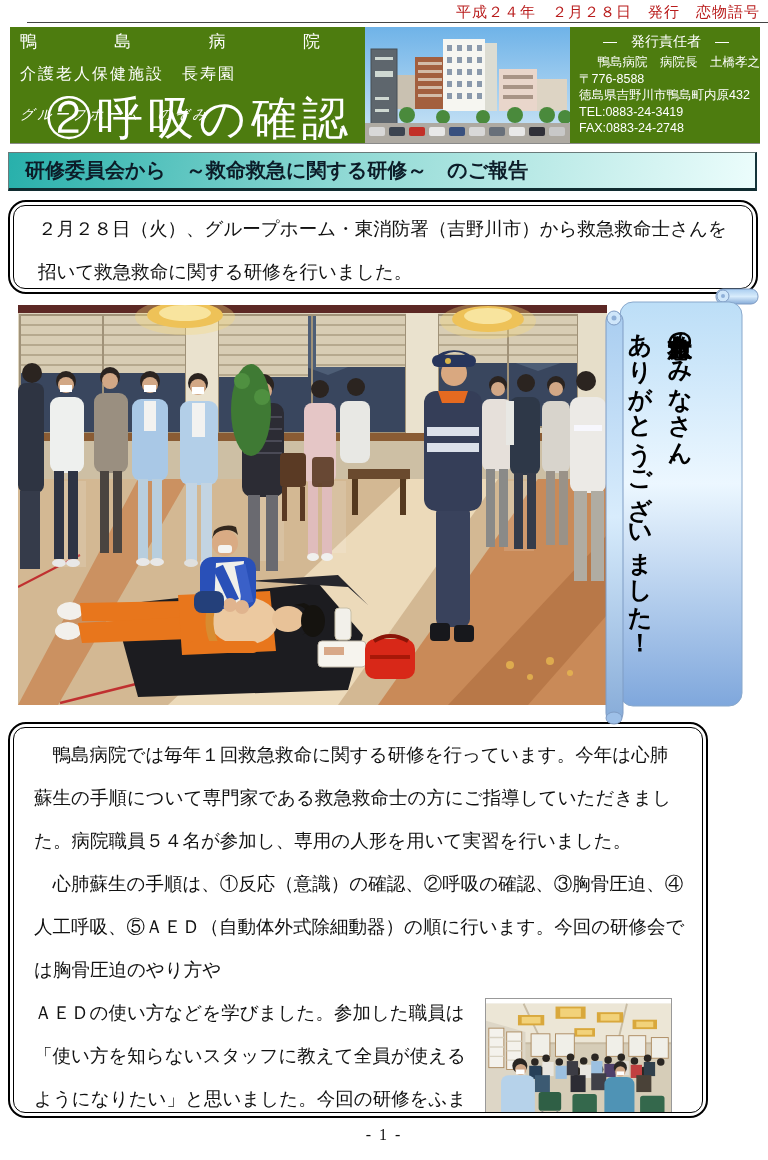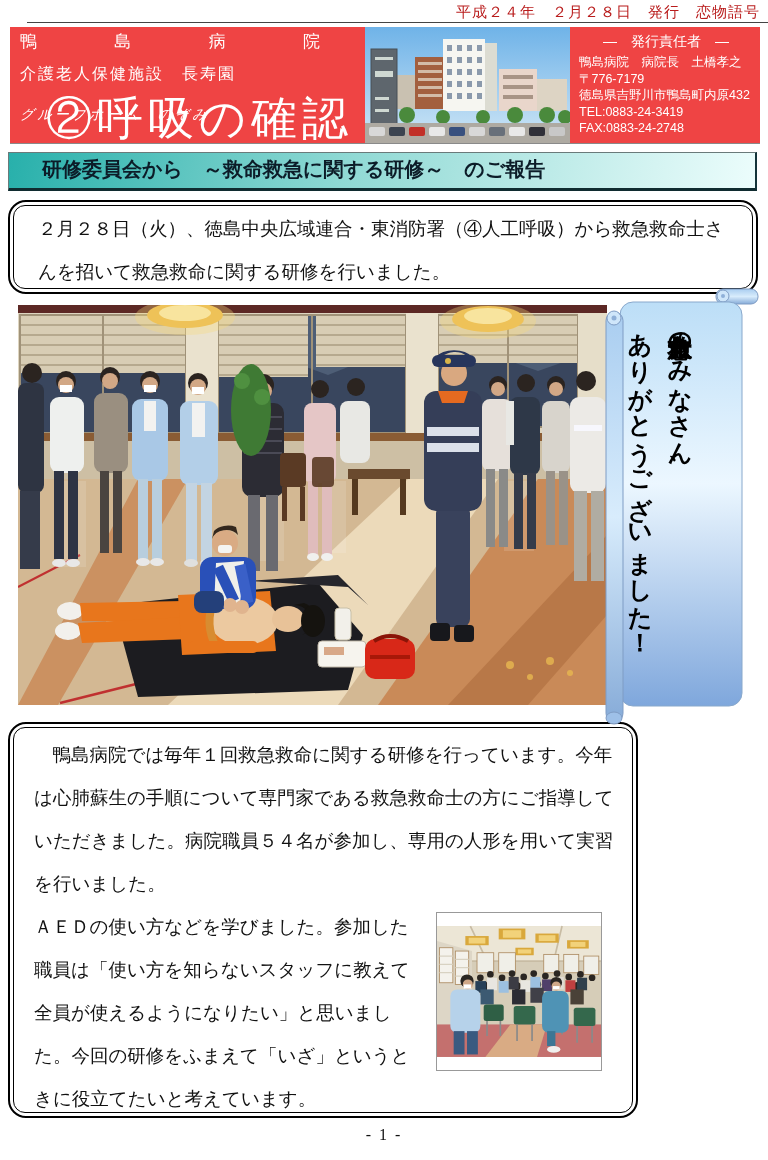--- a/index.html
+++ b/index.html
@@ -5,65 +5,65 @@
   html,body{margin:0;padding:0;background:#fff;}
   .serif{font-family:"Liberation Serif","DejaVu Serif",serif;}
   #page{position:relative;width:768px;height:1160px;background:#ffffff;overflow:hidden;
         font-family:"Liberation Serif","DejaVu Serif",serif;}
 
   
   .date-line{position:absolute;top:3px;right:8px;font-size:15px;color:#b91c1c;letter-spacing:1px;}
   .date-rule{position:absolute;top:22px;left:27px;right:0;border-top:1.5px solid #444;height:0;}
 
   
-  .masthead{position:absolute;left:10px;top:27px;width:750px;height:116px;background:#ef4444;
+  .masthead{position:absolute;left:10px;top:27px;width:750px;height:116px;background:#4d7c0f;
             border-bottom:1px solid #8a8a8a;}
   .org-block{position:absolute;left:10px;top:3px;color:#fff;}
   .org-l1{width:300px;font-size:17px;text-align:justify;text-align-last:justify;
           font-family:"Liberation Sans",sans-serif;}
   .org-l2{margin-top:11px;font-size:16px;letter-spacing:2px;font-family:"Liberation Sans",sans-serif;}
   .org-l3{margin-top:21px;font-size:14px;letter-spacing:3px;font-style:italic;
           font-family:"Liberation Sans",sans-serif;}
   .masthead-title{position:absolute;left:36px;bottom:1px;color:#fff;font-size:46px;
                   letter-spacing:5px;line-height:1;}
   .masthead-photo{position:absolute;left:355px;top:0;width:205px;height:116px;}
   .publisher{position:absolute;left:562px;top:0;width:188px;height:147px;color:#fff;
              font-family:"Liberation Sans",sans-serif;}
   .publisher-heading{text-align:center;font-size:14px;margin-top:6px;}
   .publisher-line{margin-left:7px;font-size:12.5px;line-height:16.5px;white-space:nowrap;}
-  .publisher-line.first{margin-top:3px;}
+  .publisher-line.first{margin-top:3px;text-align:right;}
 
   
   .section-header{position:absolute;left:8px;top:152px;width:749px;height:39px;
       background:linear-gradient(100deg,#28b0ab 0%,#8fd9d4 45%,#ecfdfc 100%);
       border-top:1px solid #6a7a7a;border-left:1px solid #6a7a7a;
       border-right:2px solid #14343a;border-bottom:3px solid #102c30;
       box-sizing:border-box;}
-  .section-header-text{font-family:Liberation Mono, monospace;font-weight:bold;
-      font-size:20px;color:#0c1c28;line-height:35px;padding-left:33px;}
+  .section-header-text{font-family:Liberation Serif, serif;font-weight:bold;
+      font-size:20px;color:#0c1c28;line-height:35px;padding-left:16px;}
 
   
   .bubble{position:absolute;background:#fff;border:2.5px solid #000;border-radius:18px;padding:3px;box-sizing:border-box;}
   .bubble-inner{border:1.5px solid #000;border-radius:12px;height:100%;box-sizing:border-box;overflow:hidden;}
   #intro-bubble{left:8px;top:200px;width:750px;height:94px;}
   #intro-bubble .bubble-inner{padding:2px 20px 0 24px;}
   .intro-text{font-size:18.5px;color:#111;line-height:43px;white-space:pre-wrap;}
 
   
   .main-photo{position:absolute;left:18px;top:305px;width:589px;height:400px;}
 
   
   .scroll-wrap{position:absolute;left:604px;top:288px;width:156px;height:438px;z-index:5;}
   .scroll-svg{position:absolute;left:0;top:0;}
   .scroll-text{position:absolute;left:0;top:28px;width:96px;height:392px;
       writing-mode:vertical-rl;font-family:"Liberation Sans","DejaVu Sans",sans-serif;
       font-weight:900;font-size:24px;line-height:40px;color:#000;}
 
   
-  #body-bubble{left:8px;top:722px;width:630px;height:396px;}
+  #body-bubble{left:8px;top:722px;width:700px;height:396px;}
   #body-bubble .bubble-inner{padding:6px 16px 0 20px;}
   .body-text{font-size:18.5px;color:#111;line-height:43px;white-space:pre-wrap;margin:0;}
   .body-flex{display:flex;}
   .body-flex .flex-text{width:465px;}
   .inline-photo{width:197px;height:157px;margin:6px 14px 0 14px;border:1px solid #999;}
 
   .page-number{position:absolute;left:0;top:1126px;width:100%;text-align:center;
       font-size:16px;letter-spacing:2px;color:#111;}
 </style>
 </head>
@@ -156,34 +156,34 @@
         <rect x="124" y="100" width="16" height="9" rx="2" fill="#68707a"></rect>
           <rect x="144" y="100" width="16" height="9" rx="2" fill="#e8e8e8"></rect>
         <rect x="164" y="100" width="16" height="9" rx="2" fill="#303038"></rect>
           <rect x="184" y="100" width="16" height="9" rx="2" fill="#c8c8c8"></rect>
       </g>
     </svg>
 
     <div class="publisher">
       <div class="publisher-heading">―　発行責任者　―</div>
       <div class="publisher-line first">鴨島病院　病院長　土橋孝之</div>
-      <div class="publisher-line">〒776-7179</div>
+      <div class="publisher-line">〒776-8588</div>
       <div class="publisher-line">徳島県吉野川市鴨島町内原432</div>
       <div class="publisher-line">TEL:0883-24-3419</div>
       <div class="publisher-line">FAX:0883-24-2748</div>
     </div>
   </div>
 
   <div class="section-header">
     <div class="section-header-text">研修委員会から　～救命救急に関する研修～　のご報告</div>
   </div>
 
   <div class="bubble" id="intro-bubble">
     <div class="bubble-inner">
-      <div class="intro-text serif">２月２８日（火）、徳島中央広域連合・東消防署（④人工呼吸）から救急救命士さんを招いて救急救命に関する研修を行いました。</div>
+      <div class="intro-text serif">２月２８日（火）、グループホーム・東消防署（吉野川市）から救急救命士さんを招いて救急救命に関する研修を行いました。</div>
     </div>
   </div>
 
   <svg class="main-photo" viewBox="0 0 589 400" role="img">
 
     <rect x="0" y="0" width="589" height="8" fill="#5c2824"></rect>
     <rect x="0" y="8" width="589" height="165" fill="#ded5c0"></rect>
 
     <g>
       <rect x="2" y="10" width="166" height="118" fill="#4e5e76"></rect>
@@ -442,20 +442,21 @@
     </svg>
     <div class="scroll-text">
       <div>救急救命士のみなさん、</div>
       <div>ありがとうございました！</div>
     </div>
   </div>
 
   <div class="bubble" id="body-bubble">
     <div class="bubble-inner">
       <p class="body-text serif">　鴨島病院では毎年１回救急救命に関する研修を行っています。今年は心肺蘇生の手順について専門家である救急救命士の方にご指導していただきました。病院職員５４名が参加し、専用の人形を用いて実習を行いました。</p>
+      <p class="body-text serif">　心肺蘇生の手順は、①反応（意識）の確認、②呼吸の確認、③胸骨圧迫、④人工呼吸、⑤ＡＥＤ（自動体外式除細動器）の順に行います。今回の研修会では胸骨圧迫のやり方や</p>
       <div class="body-flex">
         <p class="body-text serif flex-text">ＡＥＤの使い方などを学びました。参加した職員は「使い方を知らないスタッフに教えて全員が使えるようになりたい」と思いました。今回の研修をふまえて「いざ」というときに役立てたいと考えています。</p>
 
         <svg class="inline-photo" viewBox="0 0 197 157" role="img">
           <rect x="0" y="0" width="197" height="157" fill="#d6cdb8"></rect>
           <rect x="0" y="0" width="197" height="42" fill="#ece6d6"></rect>
           <path d="M0 42 H197 M40 0 L60 42 M150 0 L140 42" stroke="#c8bca4" stroke-width="2" fill="none"></path>
           <g>
             <rect x="34" y="12" width="28" height="11" fill="#d9a83c"></rect>
               <rect x="38" y="14" width="20" height="7" fill="#f2d27a"></rect>

